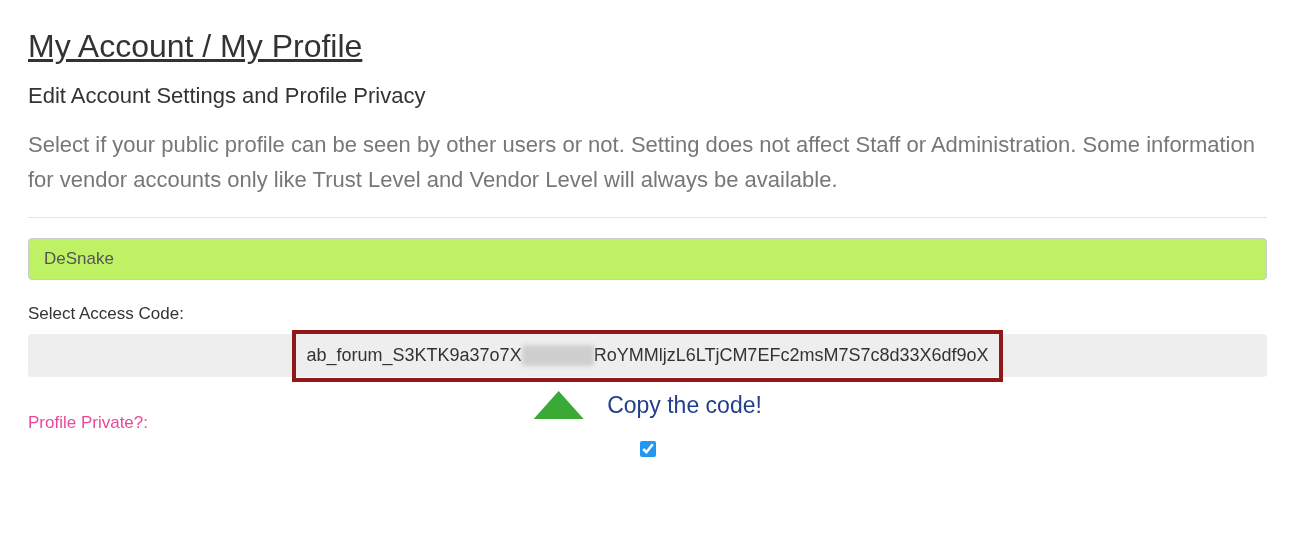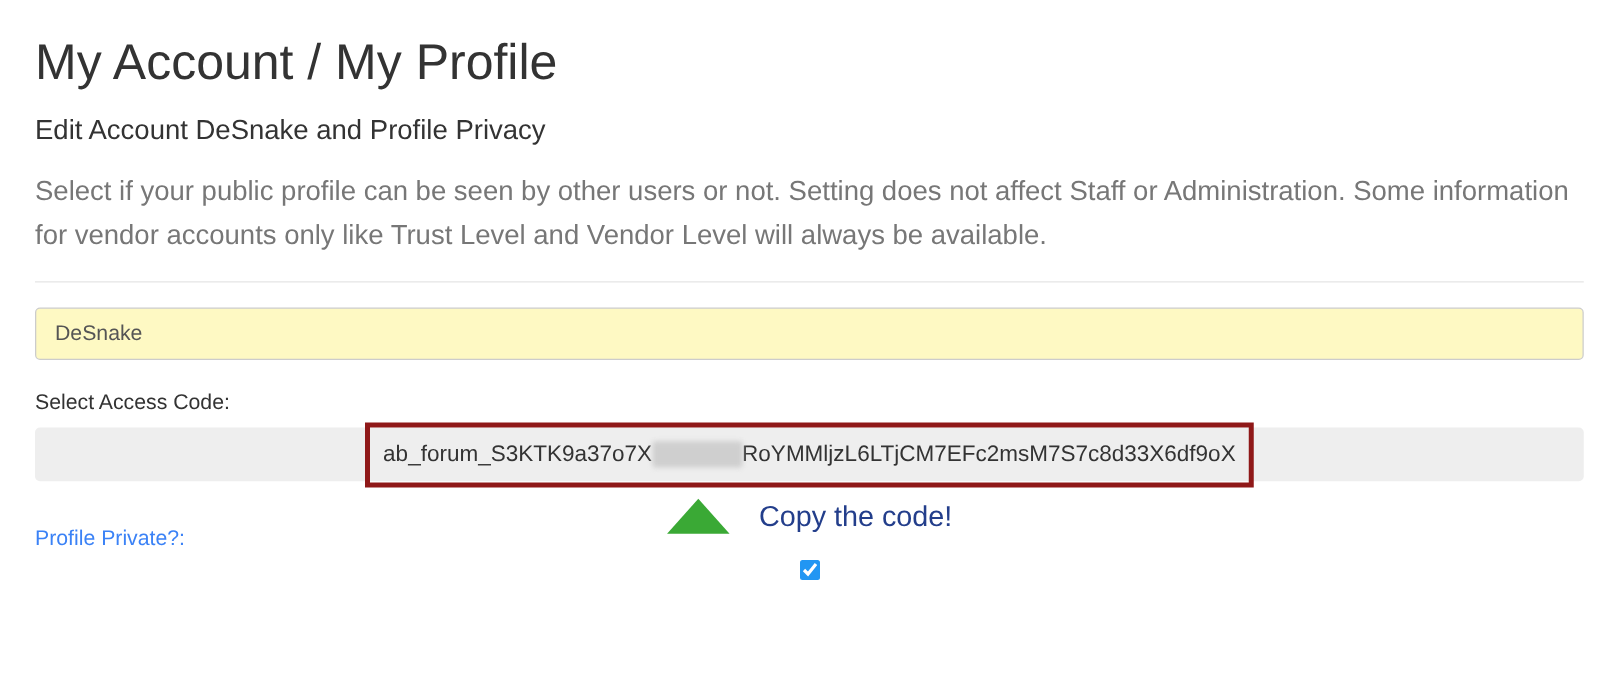--- a/index.html
+++ b/index.html
@@ -10,25 +10,26 @@
     body {
       font-family: -apple-system, BlinkMacSystemFont, "Segoe UI", Helvetica, Arial, sans-serif;
       background: #ffffff;
       padding: 0;
       width: 1295px;
     }
     .container {
       padding: 28px 28px 20px 28px;
     }
     .page-title {
-      font-size: 40px;
+      font-size: 32px;
       font-weight: 500;
       color: #333333;
       margin-bottom: 18px;
       letter-spacing: 0px;
+      text-decoration: underline;
     }
     .subtitle {
       font-size: 22px;
       font-weight: 400;
       color: #333333;
       margin-bottom: 18px;
     }
     .description {
       font-size: 22px;
       color: #777777;
@@ -40,21 +41,21 @@
       border-top: 1px solid #e5e5e5;
       margin: 0 0 20px 0;
     }
     .field-label {
       font-size: 17px;
       color: #333333;
       margin-bottom: 10px;
     }
     .field-input {
       width: 100%;
-      background: #fef9c3;
+      background: #bef264;
       border: 1px solid #cccccc;
       border-radius: 4px;
       padding: 10px 15px;
       font-size: 17px;
       color: #555555;
       margin-bottom: 24px;
     }
     .code-row {
       position: relative;
       width: 100%;
@@ -90,21 +91,21 @@
       vertical-align: baseline;
     }
     .privacy-row {
       position: relative;
       display: flex;
       align-items: center;
       height: 64px;
     }
     .privacy-label {
       font-size: 17px;
-      color: #3b82f6;
+      color: #ec4899;
     }
     .copy-callout {
       position: absolute;
       left: 50%;
       top: 0;
       transform: translateX(-50%);
       display: flex;
       align-items: center;
       gap: 24px;
     }
@@ -132,21 +133,21 @@
       accent-color: #2196f3;
     }
   </style>
 </head>
 <body>
 
 <div class="container">
 
   <h1 class="page-title">My Account / My Profile</h1>
 
-  <h2 class="subtitle">Edit Account DeSnake and Profile Privacy</h2>
+  <h2 class="subtitle">Edit Account Settings and Profile Privacy</h2>
 
   <p class="description">Select if your public profile can be seen by other users or not. Setting does not affect Staff or Administration. Some information for vendor accounts only like Trust Level and Vendor Level will always be available.</p>
 
   <hr class="divider">
 
   <div>
     <input class="field-input" type="text" readonly="" value="DeSnake" style="">
   </div>
 
   <div>

